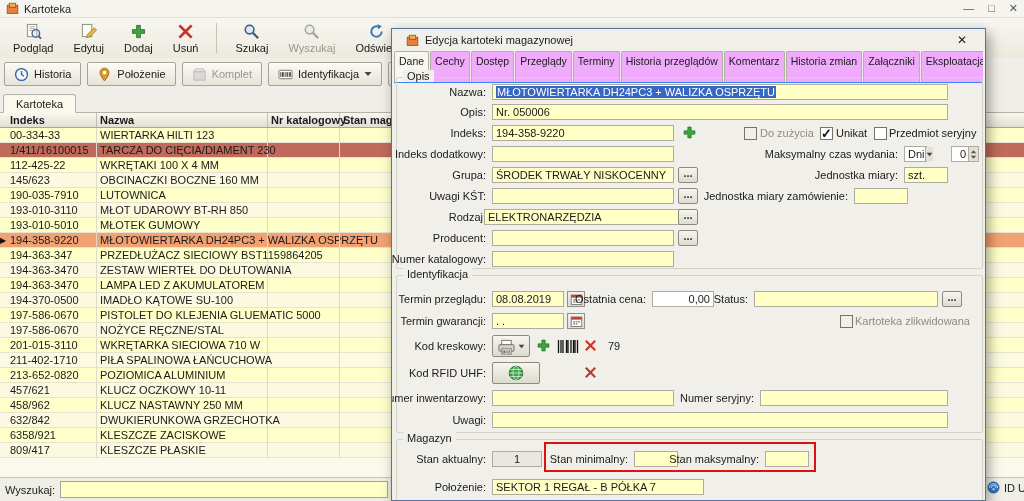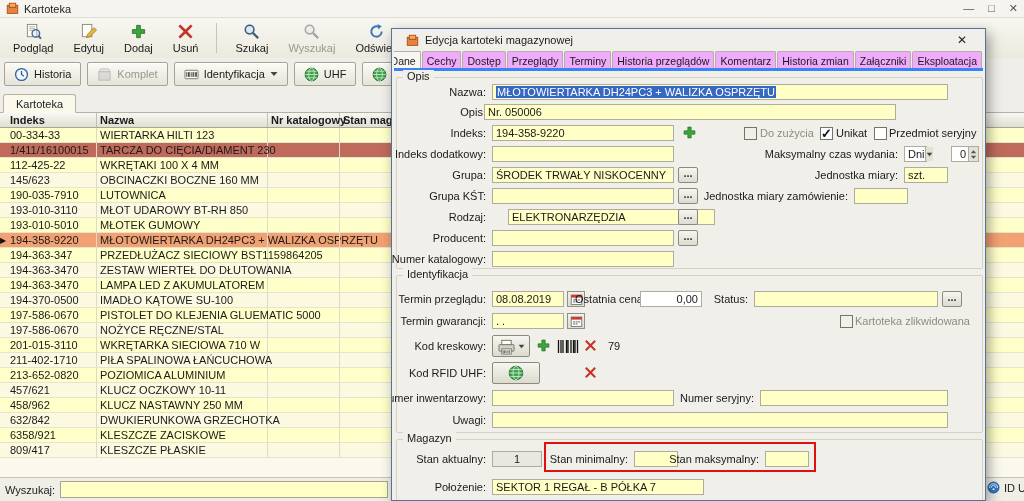--- a/index.html
+++ b/index.html
@@ -54,21 +54,21 @@
   .i17 { width:17px; height:17px; }
   .i15 { width:15px; height:15px; }
   .i13 { width:13px; height:13px; }
   .i8  { width:8px;  height:6px;  }
   .aicn { position:absolute; }
 
   
   .dlg { position:absolute; left:391px; top:28px; width:595px; height:473px; background:#f0efe9; border:1px solid #54749c; box-shadow:3px 5px 12px rgba(0,0,0,.38); z-index:10; overflow:hidden; }
   .dlg-title { position:absolute; top:0; left:0; right:0; height:22px; display:flex; align-items:center; gap:6px; padding:0 14px; }
   .dlg-close { margin-left:auto; width:18px; text-align:center; font-size:12px; color:#222; }
-  .dlg-tabs { position:absolute; top:22px; left:2px; right:2px; height:20px; display:flex; border-bottom:3px solid #3b82f6; overflow:hidden;justify-content:flex-end; }
+  .dlg-tabs { position:absolute; top:22px; left:2px; right:2px; height:32px; display:flex; border-bottom:1px solid #3b82f6; overflow:hidden; }
   .dtab { font-size:10.5px; padding:3px 4px 0; border:1px solid #b2b0a2; border-bottom:none; margin-right:1px; border-radius:2px 2px 0 0; background:#f0abfc; white-space:nowrap; }
   .dtab.act { background:#f7f6f0; position:relative; top:0; }
 
   .grp { position:absolute; border:1px solid #d4d2c4; border-radius:2px; }
   .grp-lb { position:absolute; top:-8px; left:6px; background:#f0efe9; padding:0 4px; }
 
   .lb { position:absolute; white-space:nowrap; line-height:16px; text-align:right; }
   .fld { position:absolute; height:16px; background:#ffffc6; border:1px solid #aeac9e; font-size:11px; line-height:14px; padding:0 3px; white-space:nowrap; overflow:hidden; }
   .fld.white { background:#fff; }
   .fld.dis { background:#e9e8e0; text-align:center; }
@@ -187,20 +187,29 @@
   <div class="toolbar2">
       <div class="tbtn2">
         <span class="icn i15">
           <svg viewBox="0 0 16 16">
             <circle cx="8" cy="8" r="6.3" fill="#f4f8fc" stroke="#2a62a0" stroke-width="1.4"></circle>
             <path d="M8 4.2V8l2.6 1.8" fill="none" stroke="#2a62a0" stroke-width="1.4"></path>
           </svg>
         </span>
         <span>Historia</span>
       </div>
+      <div class="tbtn2">
+        <span class="icn i15">
+          <svg viewBox="0 0 16 16">
+            <path d="M8 1.2a4.8 4.8 0 0 1 4.8 4.8C12.8 9.4 8 14.8 8 14.8S3.2 9.4 3.2 6A4.8 4.8 0 0 1 8 1.2z" fill="#d89a28" stroke="#8a5c08" stroke-width="0.8"></path>
+            <circle cx="8" cy="6" r="1.9" fill="#fff"></circle>
+          </svg>
+        </span>
+        <span>Położenie</span>
+      </div>
       <div class="tbtn2 dis">
         <span class="icn i15">
           <svg viewBox="0 0 16 16">
             <rect x="2" y="5" width="12" height="9" fill="#c9c7bc" stroke="#8a887e"></rect>
             <path d="M2 5l2-3h8l2 3z" fill="#dddbd0" stroke="#8a887e"></path>
           </svg>
         </span>
         <span>Komplet</span>
       </div>
       <div class="tbtn2">
@@ -456,21 +465,21 @@
       <span class="grp-lb">Identyfikacja</span>
     </div>
     <div class="grp" style="left:4px;top:410px;width:587px;height:74px">
       <span class="grp-lb">Magazyn</span>
     </div>
 
     <span class="lb" style="right:499px;top:55px">Nazwa:</span>
     <div class="fld" style="left:100px;top:55px;width:456px"><span class="sel">MŁOTOWIERTARKA DH24PC3 + WALIZKA OSPRZĘTU</span></div>
 
     <span class="lb" style="right:499px;top:75px">Opis:</span>
-    <div class="fld" style="left:92px;top:75px;width:412px">Nr. 050006</div>
+    <div class="fld" style="left:100px;top:75px;width:456px">Nr. 050006</div>
 
     <span class="lb" style="right:499px;top:96px">Indeks:</span>
     <div class="fld" style="left:100px;top:96px;width:182px">194-358-9220</div>
     <span class="icn aicn i15" style="left:290px;top:96px">
         <svg viewBox="0 0 18 18">
           <path d="M7 2.5h4v4.5h4.5v4H11v4.5H7V11H2.5V7H7z" fill="#3fa43f" stroke="#1e6e1e" stroke-width="0.8"></path>
         </svg>
       </span>
 
     <span class="cb greyed" style="left:352px;top:98px"></span>
@@ -504,28 +513,28 @@
           </span>
         </span>
     </div>
 
     <span class="lb" style="right:499px;top:138px">Grupa:</span>
     <div class="fld" style="left:100px;top:138px;width:182px">ŚRODEK TRWAŁY NISKOCENNY</div>
     <div class="dots" style="left:286px;top:138px">...</div>
     <span class="lb" style="right:87px;top:138px">Jednostka miary:</span>
     <div class="fld" style="left:512px;top:138px;width:44px">szt.</div>
 
-    <span class="lb" style="right:499px;top:159px">Grupa KŚT:</span>
+    <span class="lb" style="right:499px;top:159px">Uwagi KŚT:</span>
     <div class="fld" style="left:100px;top:159px;width:182px"></div>
     <div class="dots" style="left:286px;top:159px">...</div>
     <span class="lb" style="right:137px;top:159px">Jednostka miary zamówienie:</span>
     <div class="fld" style="left:462px;top:159px;width:54px"></div>
 
     <span class="lb" style="right:499px;top:180px">Rodzaj:</span>
-    <div class="fld" style="left:116px;top:180px;width:207px">ELEKTRONARZĘDZIA</div>
+    <div class="fld" style="left:92px;top:180px;width:207px">ELEKTRONARZĘDZIA</div>
     <div class="dots" style="left:286px;top:180px">...</div>
 
     <span class="lb" style="right:499px;top:201px">Producent:</span>
     <div class="fld" style="left:100px;top:201px;width:182px"></div>
     <div class="dots" style="left:286px;top:201px">...</div>
 
     <span class="lb" style="right:499px;top:222px">Numer katalogowy:</span>
     <div class="fld" style="left:100px;top:222px;width:182px"></div>
 
     <span class="lb" style="right:499px;top:262px">Termin przeglądu:</span>
@@ -533,21 +542,21 @@
     <div class="calbtn" style="left:175px;top:262px">
         <span class="icn">
           <svg viewBox="0 0 16 16">
             <rect x="1.5" y="2.5" width="13" height="11.5" fill="#fff" stroke="#68666a"></rect>
             <rect x="1.5" y="2.5" width="13" height="3.2" fill="#c83c34"></rect>
             <path d="M4 8.5h2.2M7 8.5h2.2M10 8.5h2.2M4 11h2.2M7 11h2.2" stroke="#3a3a42" stroke-width="1.1"></path>
           </svg>
         </span>
       </div>
     <span class="lb" style="right:339px;top:262px">Ostatnia cena:</span>
-    <div class="fld white num" style="left:248px;top:262px;width:62px">0,00</div>
+    <div class="fld white num" style="left:260px;top:262px;width:62px">0,00</div>
     <span class="lb" style="right:237px;top:262px">Status:</span>
     <div class="fld" style="left:362px;top:262px;width:184px"></div>
     <div class="dots" style="left:550px;top:262px">...</div>
 
     <span class="lb" style="right:499px;top:284px">Termin gwarancji:</span>
     <div class="fld" style="left:100px;top:284px;width:72px">.  .</div>
     <div class="calbtn" style="left:175px;top:284px">
         <span class="icn">
           <svg viewBox="0 0 16 16">
             <rect x="1.5" y="2.5" width="13" height="11.5" fill="#fff" stroke="#68666a"></rect>

